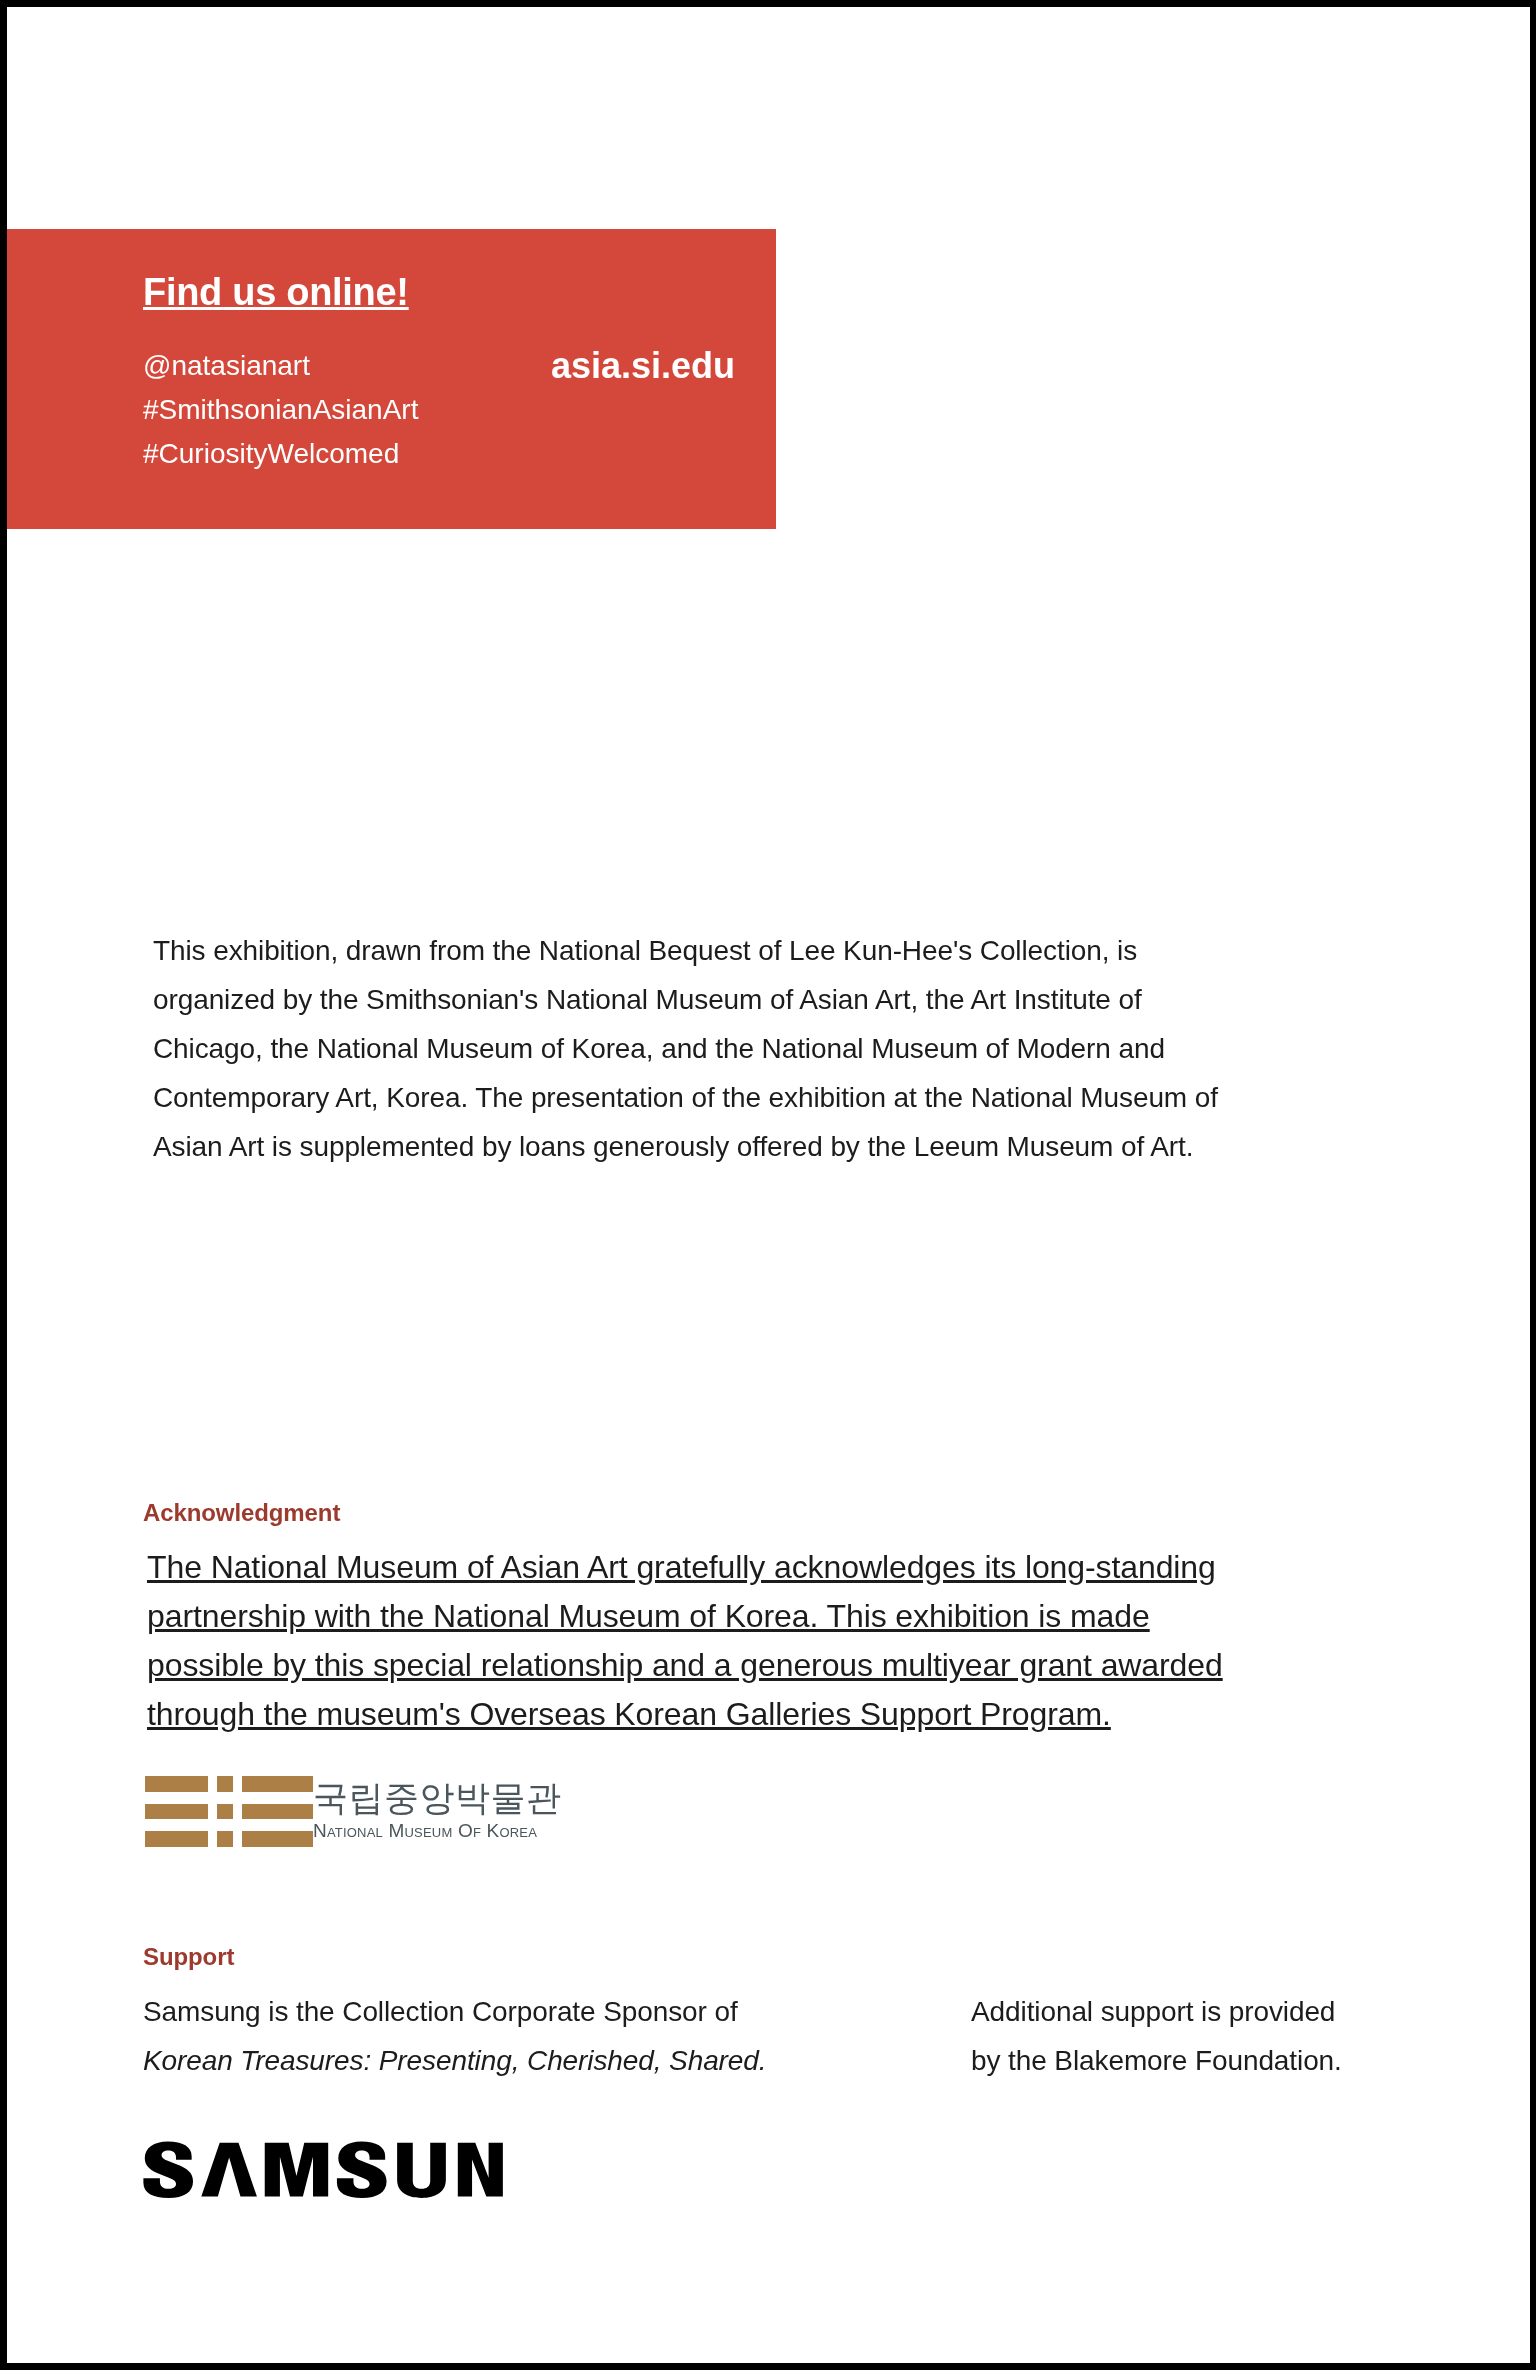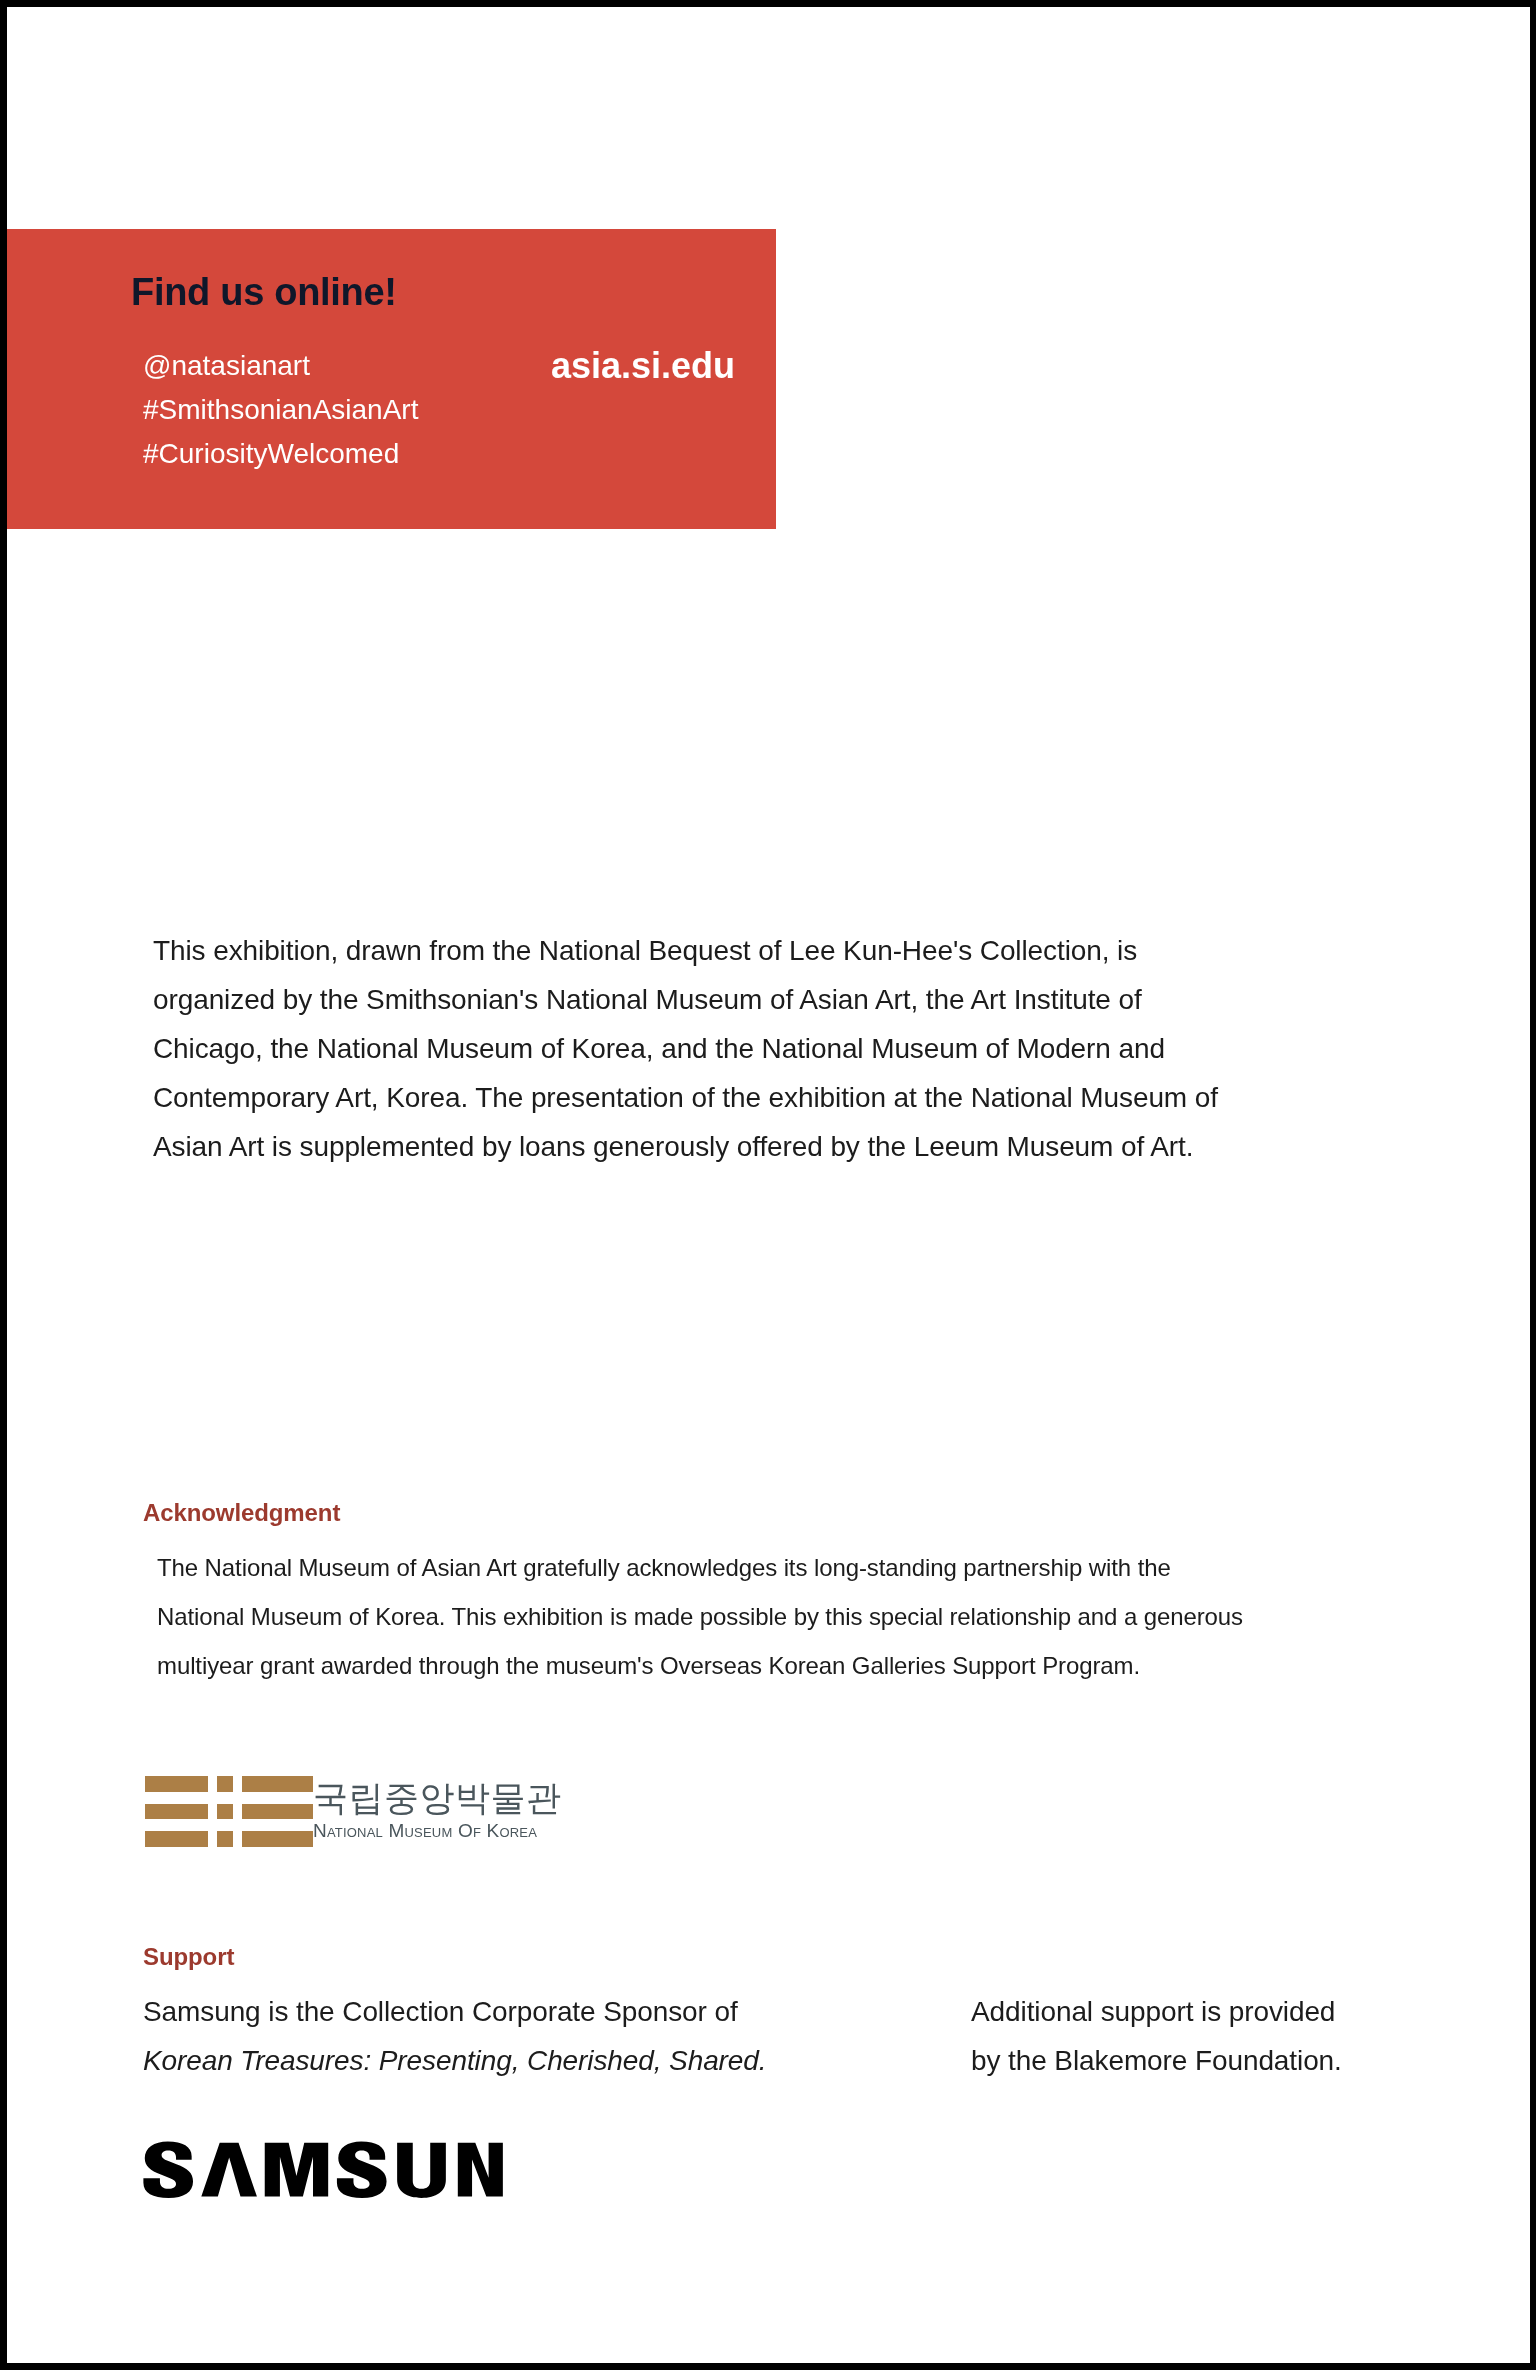--- a/index.html
+++ b/index.html
@@ -34,27 +34,28 @@
     position: absolute;
     left: 0px;
     top: 222px;
     width: 769px;
     height: 300px;
     background: var(--banner-bg, #D4483B);
   }
 
   .social-title {
     position: absolute;
-    left: 124px;
+    left: 136px;
     top: 42px;
     font-size: 38px;
     font-weight: bold;
-    color: #0f172a;
+    color: #ffffff;
     letter-spacing: -0.3px;
     white-space: nowrap;
+    text-decoration: underline;
   }
 
   .social-handles {
     position: absolute;
     left: 136px;
     top: 115px;
     font-size: 28px;
     font-weight: normal;
     color: #ffffff;
     line-height: 44px;
@@ -97,27 +98,28 @@
   }
 
   .ack-heading {
     position: absolute;
     left: 136px;
     top: 1492px;
   }
 
   .ack-body {
     position: absolute;
-    left: 150px;
+    left: 140px;
     top: 1536px;
     width: 1089px;
-    font-size: 24px;
+    font-size: 32px;
     line-height: 49px;
     color: #1c1c1c;
     letter-spacing: -0.1px;
+    text-decoration: underline;
   }
 
   
   .nmk-logo {
     position: absolute;
     left: 138px;
     top: 1769px;
     display: flex;
     align-items: center;
   }

